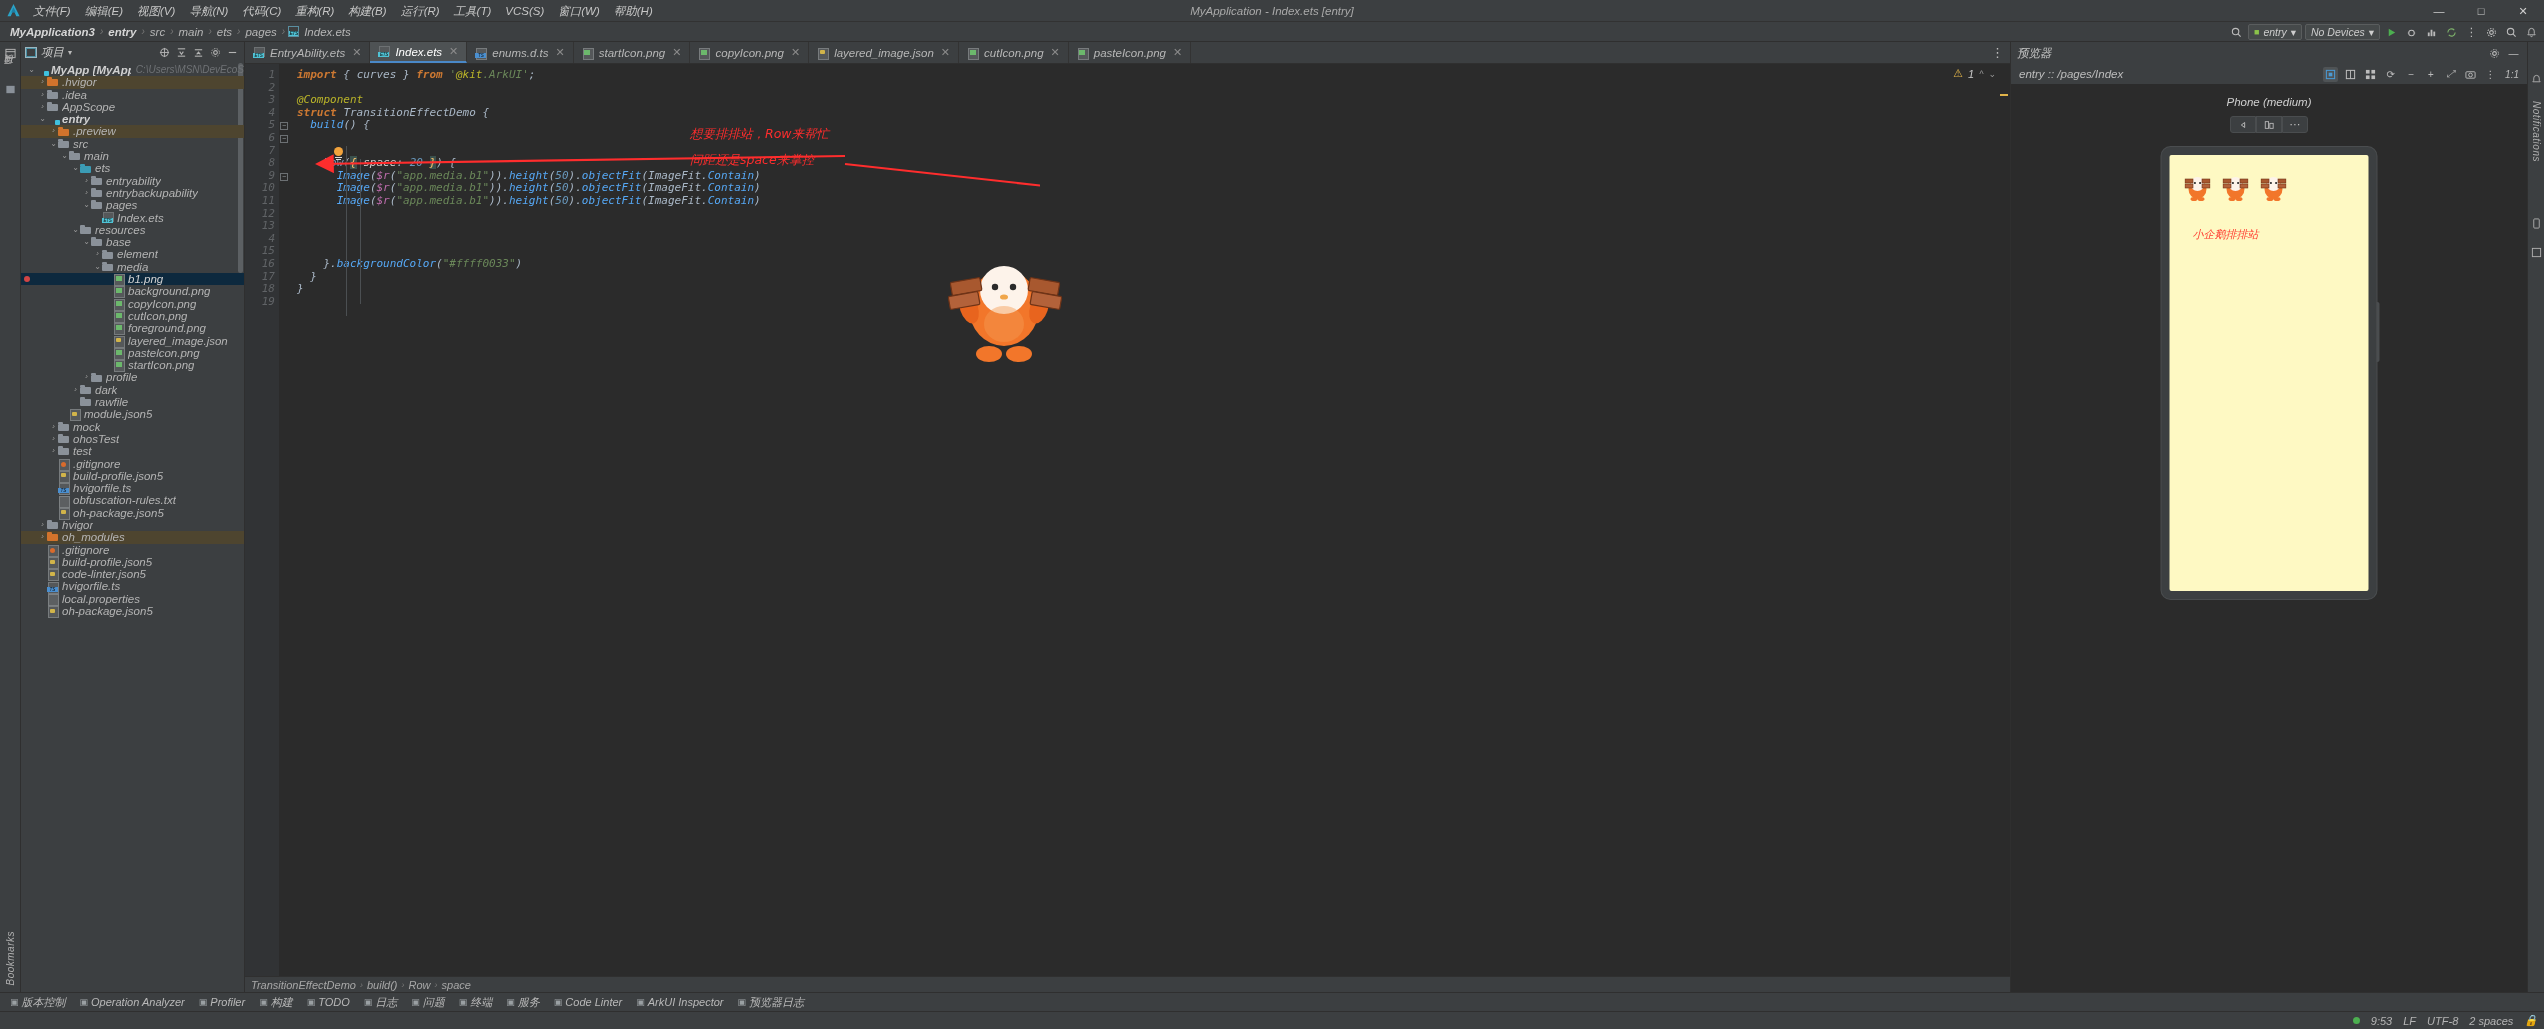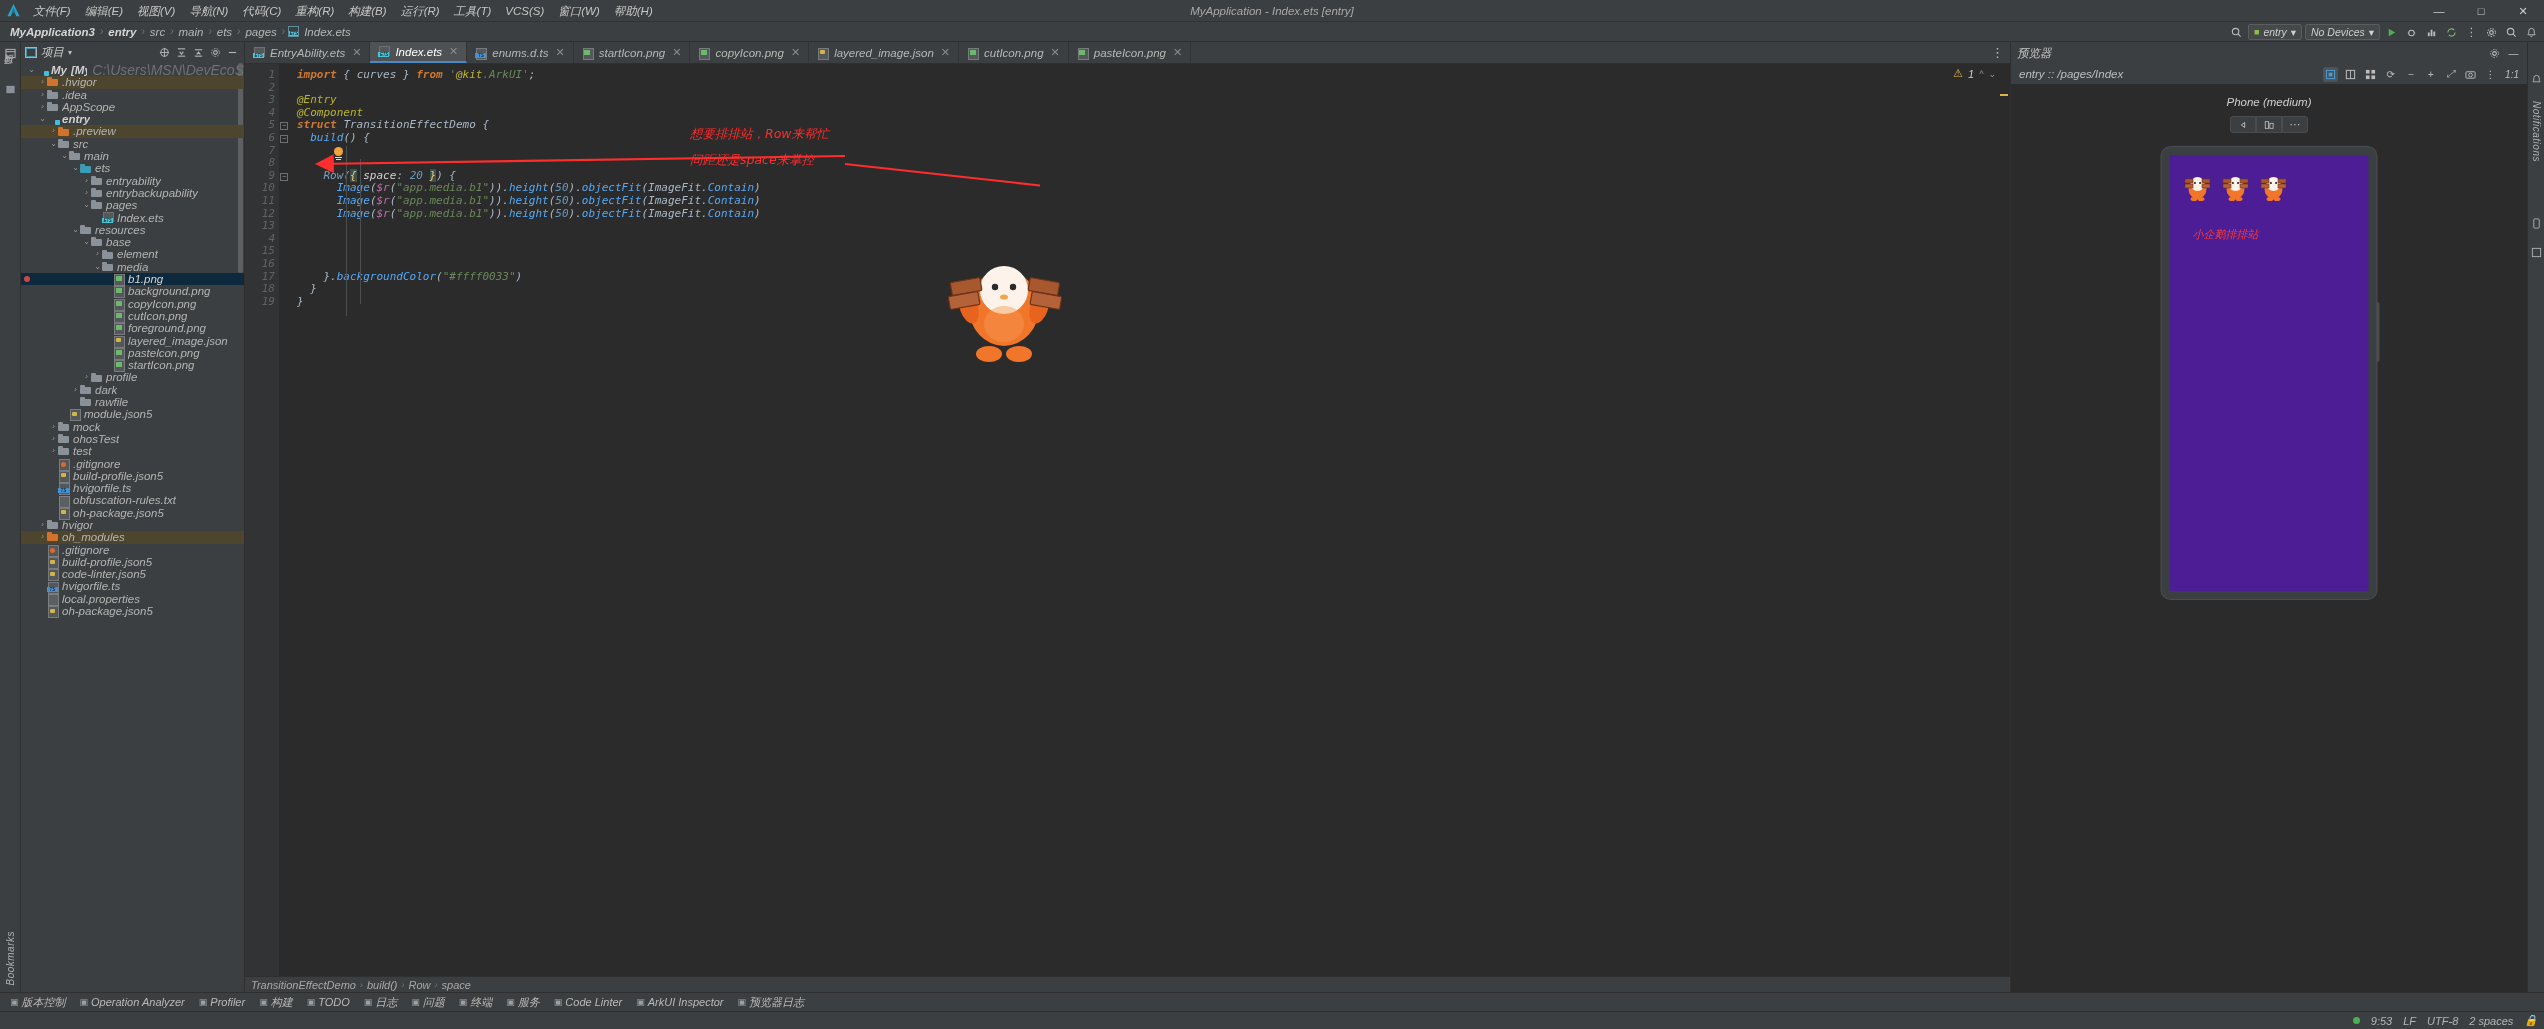--- a/index.html
+++ b/index.html
@@ -149,21 +149,21 @@
   .fico.ts:before{
     content:""; position:absolute; left:1px; top:0px; width:9px; height:10px;
     background:#55585a; border:1px solid #777b7d;
   }
   .fico.ts:after{
     content:"TS"; position:absolute; left:0; bottom:0; width:11px;
     font-size:4.6px; line-height:5px; text-align:center; color:#111; background:#4a8fd0;
   }
   .rowtxt{ overflow:hidden; }
   .rowtxt.bold{ font-weight:bold; color:#d0d0d0; }
-  .rowpath{ color:#6f7275; margin-left:5px; font-size:14px; }
+  .rowpath{ color:#6f7275; margin-left:5px; font-size:10px; }
   .row .bpdot{ position:absolute; left:3px; width:6px; height:6px; border-radius:50%; background:#d14545; }
 
   
   .pscroll{ position:absolute; right:1px; top:0; width:5px; height:210px; background:#5c6063; border-radius:3px; }
 
   
   .editor{ flex:1 1 auto; display:flex; flex-direction:column; min-width:0; background:#b91c1c; position:relative; }
   .tabbar{
     height:22px; background:#3c3f41; display:flex; align-items:stretch; flex:0 0 22px;
     border-bottom:1px solid #2f2f2f; position:relative;
@@ -274,21 +274,21 @@
   .pvc:first-child{ border-radius:3px 0 0 3px; }
   .pvc:last-child{ border-radius:0 3px 3px 0; }
 
   .phone{
     position:absolute; left:50%; transform:translateX(-50%); top:63px;
     width:215px; height:452px; background:#3c3f41; border-radius:9px;
     box-shadow:0 0 0 1px #4a4d4f;
   }
   .phone-screen{
     position:absolute; left:8px; top:8px; right:8px; bottom:8px;
-    background:#4c1d95; border-radius:2px; overflow:hidden;
+    background:#fef9c3; border-radius:2px; overflow:hidden;
   }
   .phone-btn{
     position:absolute; right:-3px; top:155px; width:3px; height:60px;
     background:#4a4d4f; border-radius:0 2px 2px 0;
   }
   .pv-row{
     position:absolute; left:15px; top:16px; display:flex; gap:12px; align-items:flex-end;
   }
   .pv-img{ width:26px; height:30px; position:relative; }
   .pv-caption{
@@ -834,21 +834,20 @@
         <div class="code" id="code">
           <div class="indentline" style="left:55px; top:82px; height:170px;"></div>
           <div class="indentline" style="left:69px; top:95px; height:145px;"></div>
           <div class="bulb" style="left:42px; top:83px;">
             <div class="b"></div>
               <div class="s"></div>
               <div class="s2"></div>
           </div>
         <div class="cline"><span class="k-kw">import</span> { <span class="k-cls">curves</span> } <span class="k-kw">from</span> <span class="k-str">'<span class="k-ann">@kit</span>.ArkUI'</span>;</div>
             <div class="cline">&nbsp;</div>
-            <div class="cline"><span class="k-ann">@Entry</span></div>
             <div class="cline"><span class="k-ann">@Component</span></div>
             <div class="cline"><span class="k-kw">struct</span> <span class="k-cls">TransitionEffectDemo</span> {</div>
             <div class="cline">  <span class="k-fn">build</span>() {</div>
             <div class="cline">&nbsp;</div>
             <div class="cline">&nbsp;</div>
             <div class="cline">    <span class="k-type">Row</span>(<span class="hl-brace">{</span> <span class="k-prop">space</span>: <span class="k-num">20</span> <span class="hl-brace">}</span>) {</div>
             <div class="cline">      <span class="k-fn">Image</span>(<span class="k-paren">$r</span>(<span class="k-str">"app.media.b1"</span>)).<span class="k-fn">height</span>(<span class="k-num">50</span>).<span class="k-fn">objectFit</span>(<span class="k-cls">ImageFit</span>.<span class="k-fn">Contain</span>)</div>
             <div class="cline">      <span class="k-fn">Image</span>(<span class="k-paren">$r</span>(<span class="k-str">"app.media.b1"</span>)).<span class="k-fn">height</span>(<span class="k-num">50</span>).<span class="k-fn">objectFit</span>(<span class="k-cls">ImageFit</span>.<span class="k-fn">Contain</span>)</div>
             <div class="cline">      <span class="k-fn">Image</span>(<span class="k-paren">$r</span>(<span class="k-str">"app.media.b1"</span>)).<span class="k-fn">height</span>(<span class="k-num">50</span>).<span class="k-fn">objectFit</span>(<span class="k-cls">ImageFit</span>.<span class="k-fn">Contain</span>)</div>
             <div class="cline">&nbsp;</div>

